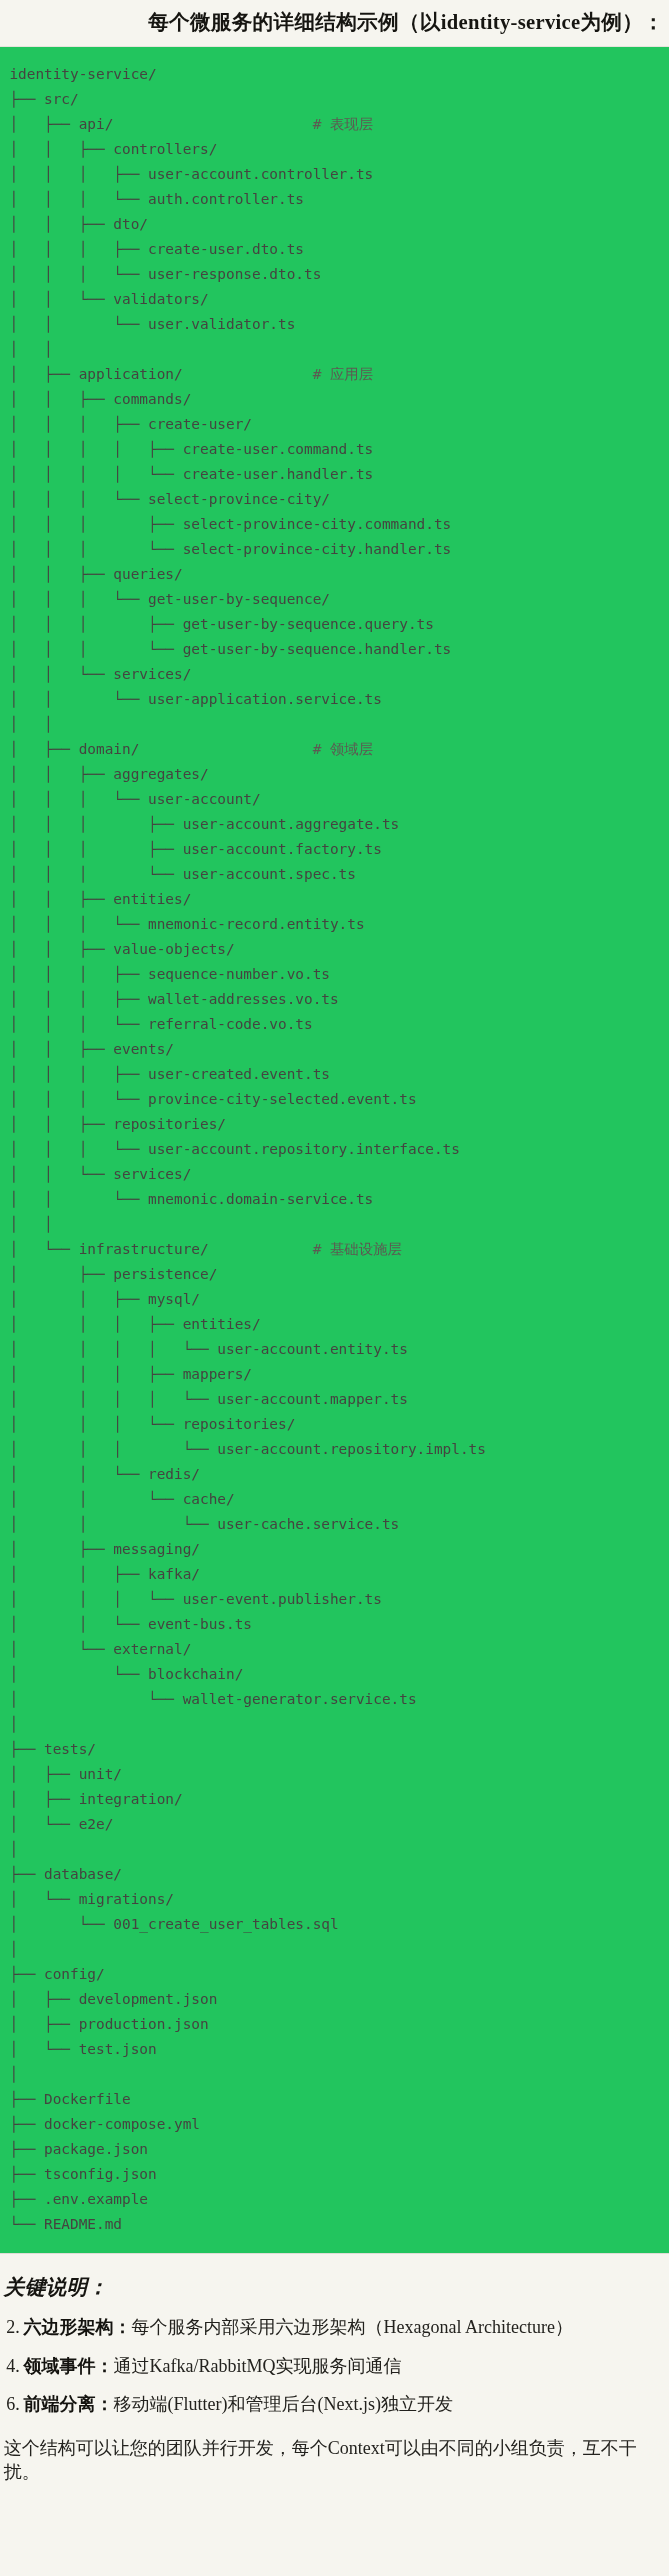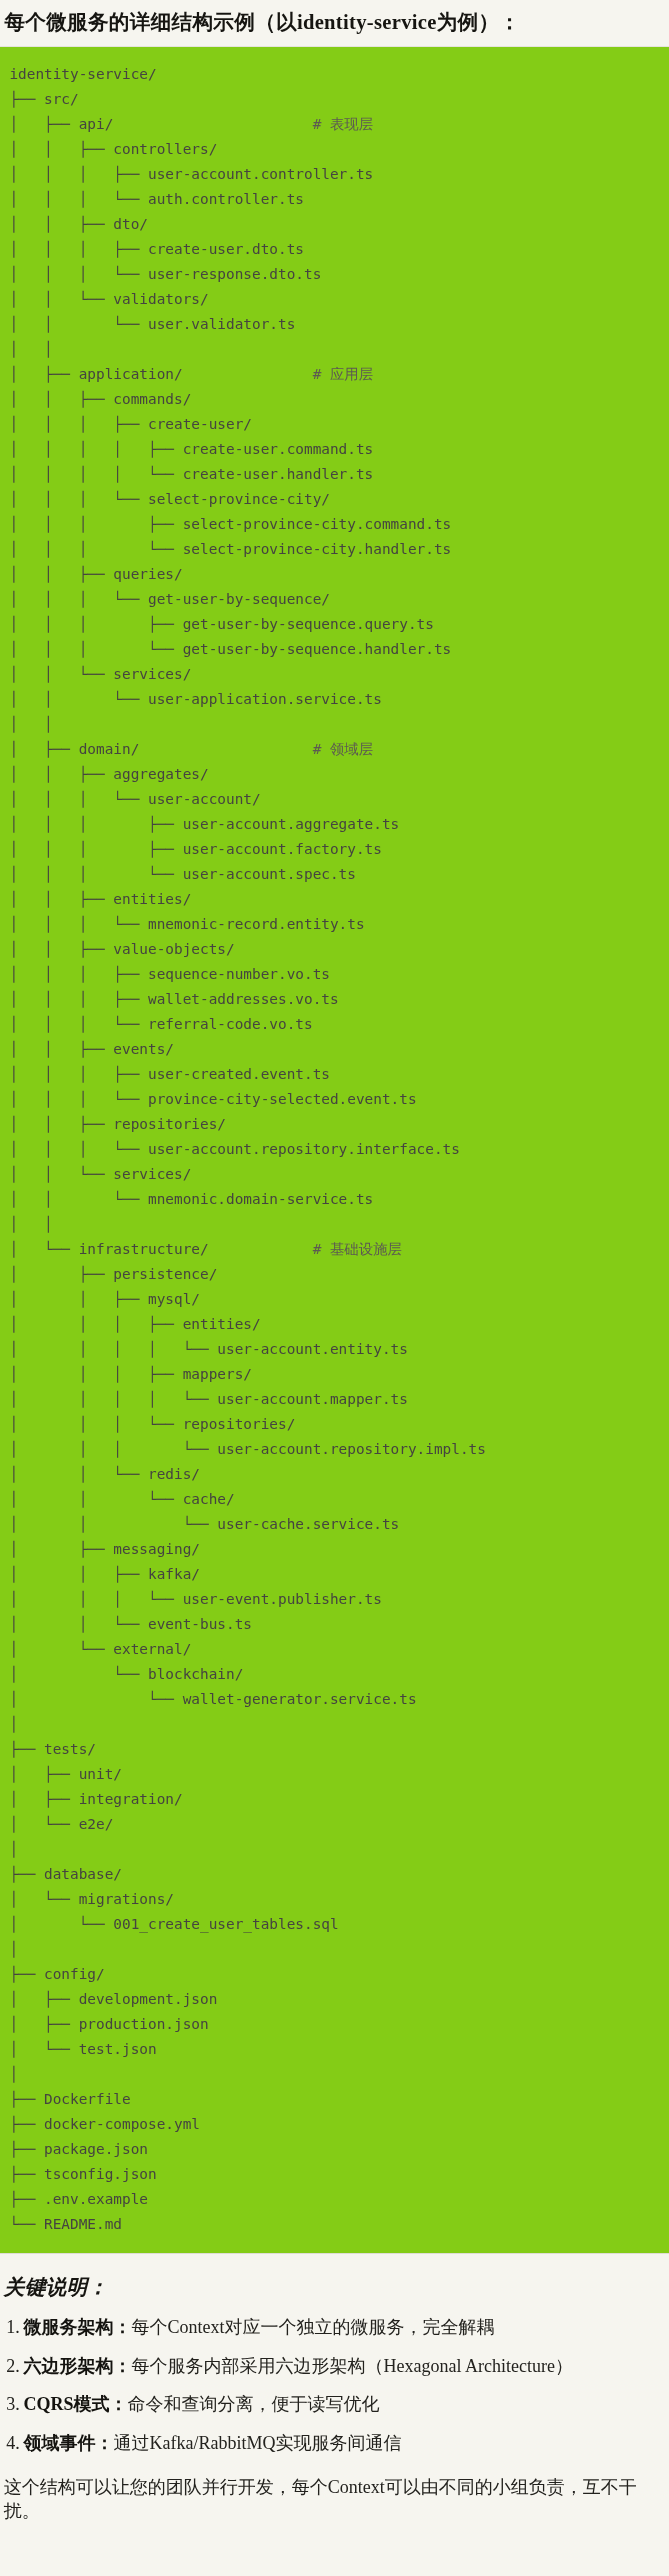--- a/index.html
+++ b/index.html
@@ -17,24 +17,25 @@
     box-sizing: border-box;
     padding: 0 0 8.8px 0;
   }
   .page-title {
     margin: 8.8px 5px 0 4.4px;
     font-size: 20.6px;
     line-height: 1.35;
     font-weight: 700;
     color: #161511;
     letter-spacing: 0.3px;
+    text-align: right;
   }
   .code-block {
     margin-top: 9.4px;
-    background: #84cc16;
+    background: #22c55e;
     border-top: 0.6px solid #E6E4DC;
     border-bottom: 1.3px solid #DEDCD5;
     padding: 15px 10px 16.3px 9.4px;
     box-sizing: border-box;
     width: 669px;
     overflow: hidden;
   }
   .tree {
     margin: 0;
     font-family: "DejaVu Sans Mono", monospace;
@@ -178,23 +179,22 @@
 ├── tsconfig.json
 ├── .env.example
 └── README.md
 </pre>
   </div>
 
   <section class="notes">
     <h2 class="notes-heading">关键说明：</h2>
 
     <ol class="notes-list">
-        <li><span class="num">1.</span><strong>微服务架构：</strong><span>每个Context对应一个独立的微服务，完全解耦</span></li>
         <li><span class="num">2.</span><strong>六边形架构：</strong><span>每个服务内部采用六边形架构（Hexagonal Architecture）</span></li>
-        <li><span class="num">3.</span><strong>CQRS模式：</strong><span>命令和查询分离，便于读写优化</span></li>
         <li><span class="num">4.</span><strong>领域事件：</strong><span>通过Kafka/RabbitMQ实现服务间通信</span></li>
+        <li><span class="num">6.</span><strong>前端分离：</strong><span>移动端(Flutter)和管理后台(Next.js)独立开发</span></li>
       </ol>
 
     <p class="footer-note">这个结构可以让您的团队并行开发，每个Context可以由不同的小组负责，互不干扰。</p>
   </section>
 
 </div>
 
 
 </body></html>

